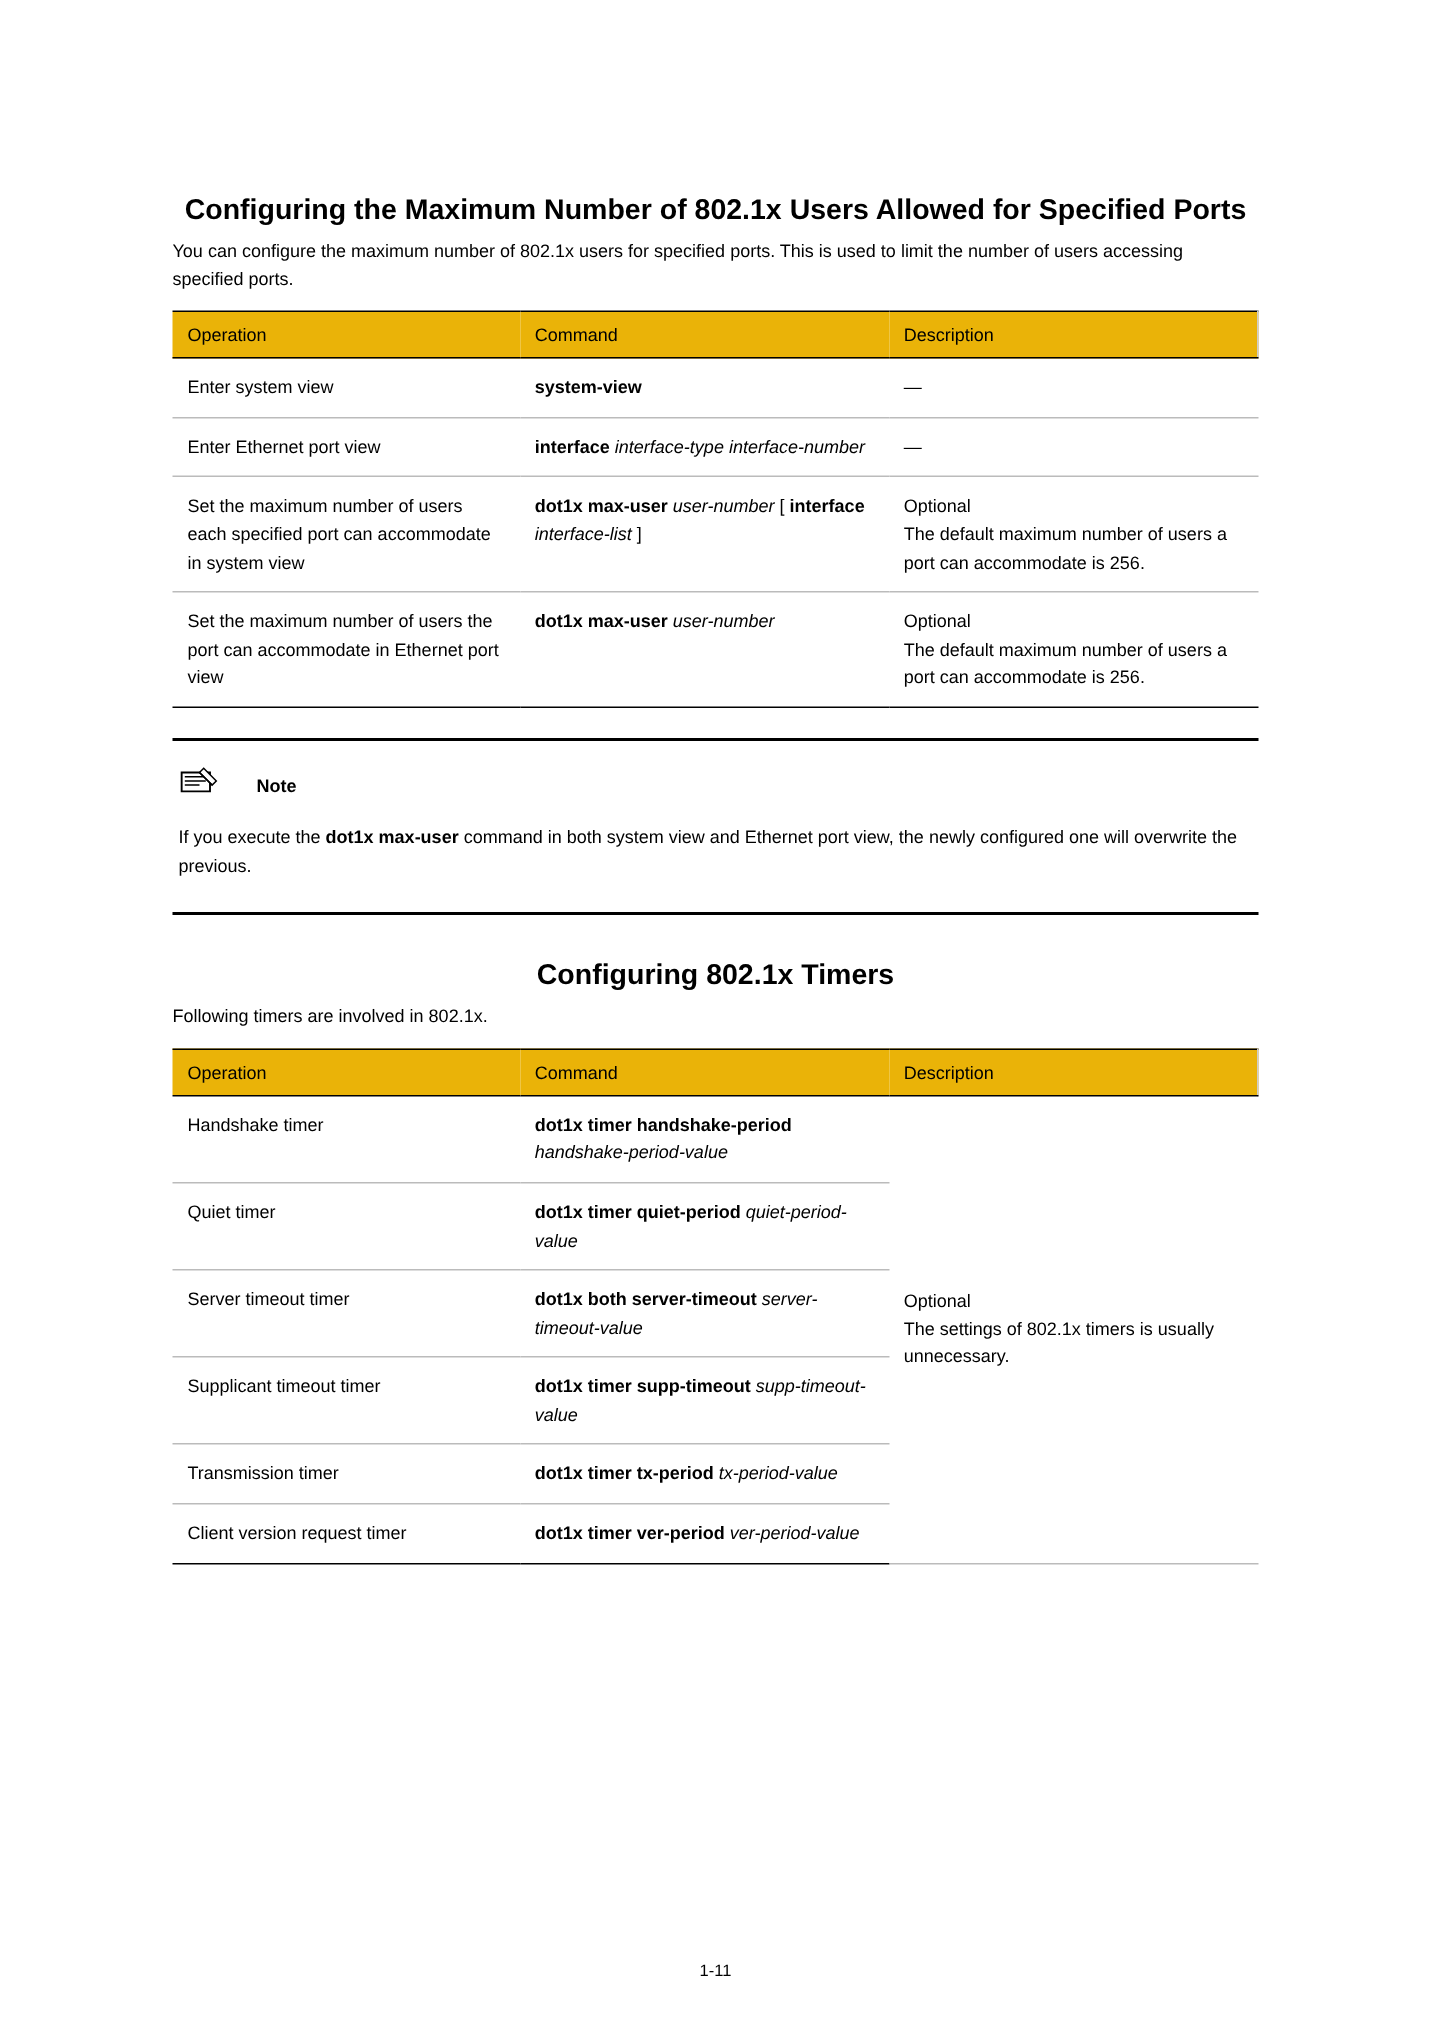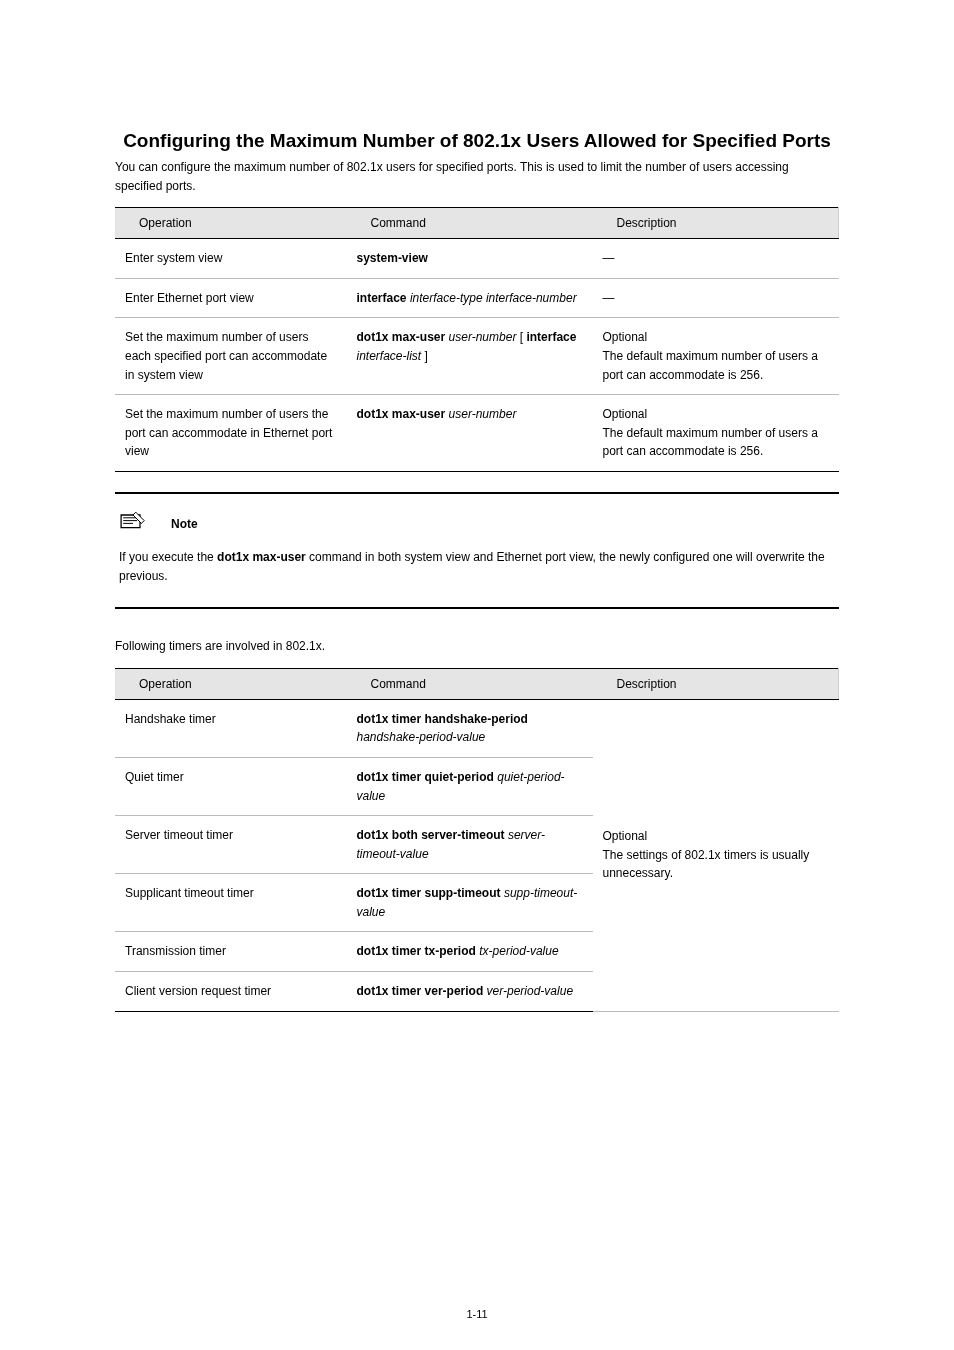--- a/index.html
+++ b/index.html
@@ -2,23 +2,23 @@
 <html><head>
 <meta charset="utf-8">
 <style>
   * { box-sizing: border-box; margin: 0; padding: 0; }
   html, body { width: 954px; background: #fff; font-family: Arial, Helvetica, sans-serif; color: #000; }
   .page { width: 954px; min-height: 1350px; padding: 100px 115px 60px 115px; position: relative; }
   h1.sec { font-size: 19px; font-weight: bold; margin: 30px 0 6px 0; text-align: center; }
   p.body { font-size: 12px; line-height: 1.55; margin: 4px 0 12px 0; }
   table.doc { width: 100%; border-collapse: collapse; font-size: 12px; margin-bottom: 20px; }
   table.doc thead th {
-    background: #e5e5e5; text-align: left; font-weight: normal;
+    background: #eab308; text-align: left; font-weight: normal;
     border-top: 1.5px solid #000; border-bottom: 1px solid #000;
-    padding: 8px 24px;
+    padding: 8px 10px;
   }
   table.doc thead th:last-child { border-right: 1px solid #ccc; margin-top: 20px; }
   table.doc tbody td {
     border-bottom: 1px solid #bbb; padding: 10px 10px; vertical-align: top; line-height: 1.55;
   }
   table.doc tbody tr:last-child td { border-bottom: 1.5px solid #000; }
   table.doc tbody td.op { font-family: inherit; }
   table.doc tbody td.cmd { font-family: inherit; font-weight: bold; }
   table.doc .sp1 { width: 32%; }
   table.doc .sp2 { width: 34%; }
@@ -99,20 +99,21 @@
         <path d="M20 6 L32 18" stroke="#000" stroke-width="1.4"></path>
       </svg>
     </span>
     <span class="notelabel">Note</span>
   </div>
   <div class="notetext">
     <span>If you execute the </span><b>dot1x max-user</b><span> command in both system view and Ethernet port view, the newly configured one will overwrite the previous.</span>
   </div>
 </div>
 
+<h1 class="sec">Configuring 802.1x Timers</h1>
 <p class="body">Following timers are involved in 802.1x.</p>
 
 <table class="doc">
   <colgroup>
         <col class="sp1">
         <col class="sp2">
         <col class="sp3">
       </colgroup>
   <thead>
     <tr>

